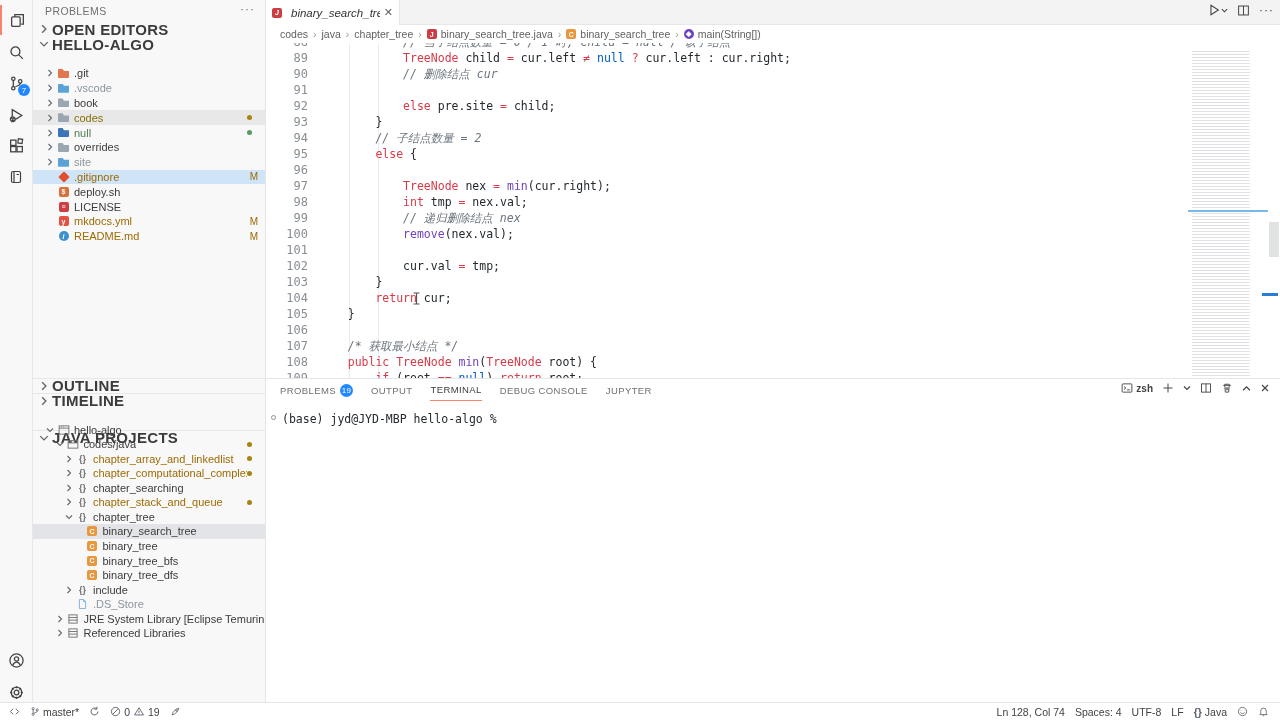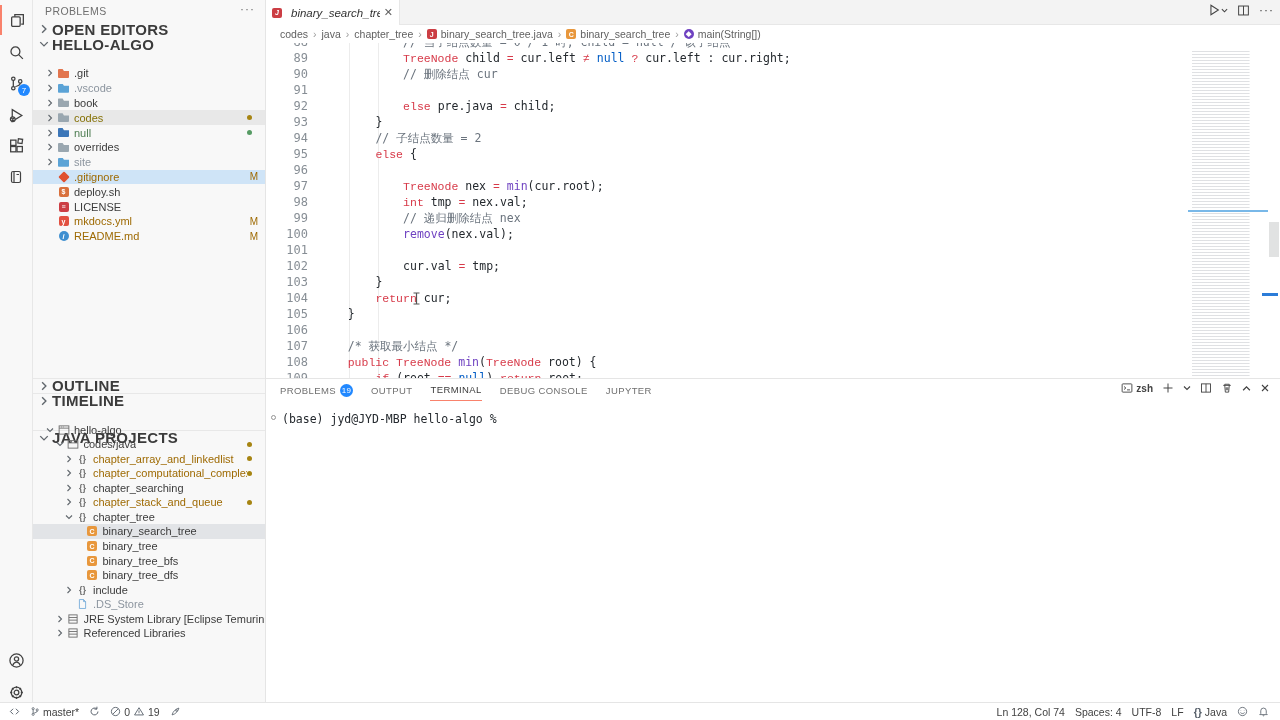--- a/index.html
+++ b/index.html
@@ -50,21 +50,21 @@
   #breadcrumbs{left:266px;top:25px;width:1014px;height:18px;background:#fff;display:flex;align-items:center;
                font-size:10.5px;color:#616161;padding-left:14px;white-space:nowrap;}
   .bcsep{margin:0 5px;color:#9d9d9d;}
   .bcic{margin-right:4px;display:inline-flex;}
   #codearea{left:266px;top:43px;width:1014px;height:335px;background:#fff;overflow:hidden;}
   .guide{position:absolute;top:0;height:335px;width:1px;background:#ececec;}
   .cline{position:absolute;left:0;width:920px;height:16px;line-height:16px;}
   .ln{position:absolute;left:0;width:42px;text-align:right;color:#878e95;
       font-family:"DejaVu Sans Mono",monospace;font-size:12px;}
   .ct{position:absolute;left:54px;white-space:pre;font-family:"DejaVu Sans Mono",monospace;font-size:11.5px;}
-  .tk-k{color:#d73a49;font-family:Liberation Mono, monospace;}.tk-f{color:#6f42c1;}.tk-c{color:#005cc5;}.tk-m{color:#6a737d;}.tk-d{color:#24292e;}
+  .tk-k{color:#d73a49;}.tk-f{color:#6f42c1;}.tk-c{color:#005cc5;}.tk-m{color:#6a737d;font-style:italic;}.tk-d{color:#24292e;}
   #minimap{position:absolute;left:922px;top:0;width:80px;height:335px;
      background:repeating-linear-gradient(180deg,rgba(140,145,155,.28) 0 1px,transparent 1px 3px);
      background-size:72% 100%;background-repeat:no-repeat;background-position:4px 8px;}
   
   #panel{left:266px;top:378px;width:1014px;height:324px;background:#fff;border-top:1px solid #e5e5e5;}
   #paneltabs{position:absolute;left:14px;top:0;height:22px;display:flex;align-items:center;gap:18px;}
   .ptab{font-size:9.5px;letter-spacing:.4px;color:#6f6f6f;height:22px;display:flex;align-items:center;gap:4px;}
   .ptab.active{color:#3b3b3b;border-bottom:1.5px solid #f9826c;}
   .pbadge{background:#2188ff;color:#fff;font-size:8px;min-width:13px;height:13px;border-radius:8px;
           display:flex;align-items:center;justify-content:center;}
@@ -552,40 +552,40 @@
         </div>
         <div class="cline" style="top:23px">
           <span class="ln">90</span>
           <span class="ct">            <span class="tk-m">// 删除结点 cur</span></span>
         </div>
         <div class="cline" style="top:39px">
           <span class="ln">91</span>
         </div>
         <div class="cline" style="top:55px">
           <span class="ln">92</span>
-          <span class="ct">            <span class="tk-k">else</span><span class="tk-d"> pre.java </span><span class="tk-k">=</span><span class="tk-d"> child;</span></span>
+          <span class="ct">            <span class="tk-k">else</span><span class="tk-d"> pre.site </span><span class="tk-k">=</span><span class="tk-d"> child;</span></span>
         </div>
         <div class="cline" style="top:71px">
           <span class="ln">93</span>
           <span class="ct">        <span class="tk-d">}</span></span>
         </div>
         <div class="cline" style="top:87px">
           <span class="ln">94</span>
           <span class="ct">        <span class="tk-m">// 子结点数量 = 2</span></span>
         </div>
         <div class="cline" style="top:103px">
           <span class="ln">95</span>
           <span class="ct">        <span class="tk-k">else</span><span class="tk-d"> {</span></span>
         </div>
         <div class="cline" style="top:119px">
           <span class="ln">96</span>
         </div>
         <div class="cline" style="top:135px">
           <span class="ln">97</span>
-          <span class="ct">            <span class="tk-k">TreeNode</span><span class="tk-d"> nex </span><span class="tk-k">=</span><span class="tk-d"> </span><span class="tk-f">min</span><span class="tk-d">(cur.root);</span></span>
+          <span class="ct">            <span class="tk-k">TreeNode</span><span class="tk-d"> nex </span><span class="tk-k">=</span><span class="tk-d"> </span><span class="tk-f">min</span><span class="tk-d">(cur.right);</span></span>
         </div>
         <div class="cline" style="top:151px">
           <span class="ln">98</span>
           <span class="ct">            <span class="tk-k">int</span><span class="tk-d"> tmp </span><span class="tk-k">=</span><span class="tk-d"> nex.val;</span></span>
         </div>
         <div class="cline" style="top:167px">
           <span class="ln">99</span>
           <span class="ct">            <span class="tk-m">// 递归删除结点 nex</span></span>
         </div>
         <div class="cline" style="top:183px">

